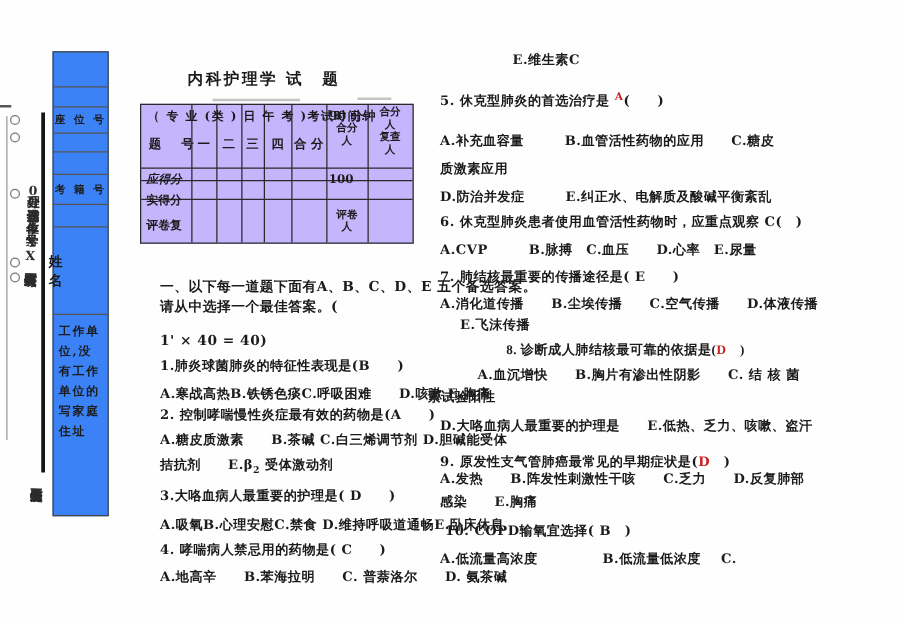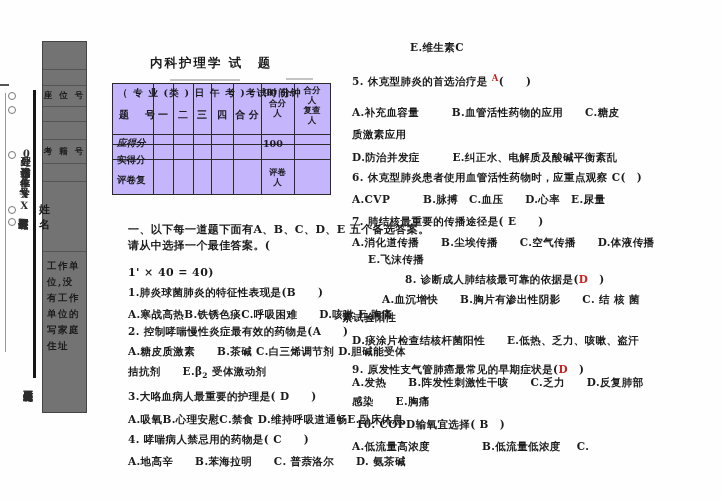--- a/index.html
+++ b/index.html
@@ -7,21 +7,21 @@
         font-family:"DejaVu Serif","Liberation Serif",serif;color:#1b1b1b;}
   .abs{position:absolute;}
   
   .dash{left:0;top:84px;width:9px;height:2px;background:#555;}
   .thinline{left:5px;top:93px;width:1px;height:259px;background:#999;}
   .thickline{left:33px;top:90px;width:3px;height:288px;background:#161616;}
   .hole{width:6px;height:6px;border:1px solid #777;border-radius:50%;background:#fff;}
   .vtext{writing-mode:vertical-rl;text-orientation:upright;font-size:10px;font-weight:600;
          letter-spacing:0;color:#2c2c2c;white-space:nowrap;}
   
-  .sidebar{left:42px;top:41px;width:45px;height:372px;border:1px solid #444;background:#737373;
+  .sidebar{left:42px;top:41px;width:45px;height:372px;border:1px solid #444;background:#3b82f6;
            display:flex;flex-direction:column;box-sizing:border-box;}
   .srow{border-bottom:1px solid #555;box-sizing:border-box;display:flex;align-items:center;
         justify-content:center;font-weight:700;}
   .srow:last-child{border-bottom:none;}
   .lab-small{font-size:8.5px;letter-spacing:2px;}
   .lab-name{font-size:11px;letter-spacing:6px;}
   .workunit{font-size:9.5px;line-height:16px;letter-spacing:1.5px;padding:6px 3px 0 4px;
             font-weight:700;align-items:flex-start;justify-content:flex-start;
             word-break:break-all;text-align:left;}
   
@@ -131,23 +131,23 @@
   <div class="tl" style="left:368px;top:41px;margin-left:42px;">E.维生素C</div>
   <div class="tl" style="left:352px;top:73px;"><span>5. 休克型肺炎的首选治疗是 </span><span class="red sup">A</span><span>(　　)</span></div>
   <div class="tl" style="left:352px;top:106px;">A.补充血容量　　　B.血管活性药物的应用　　C.糖皮</div>
   <div class="tl" style="left:352px;top:128px;">质激素应用</div>
   <div class="tl" style="left:352px;top:151px;">D.防治并发症　　　E.纠正水、电解质及酸碱平衡紊乱</div>
   <div class="tl" style="left:352px;top:171px;">6. 休克型肺炎患者使用血管活性药物时，应重点观察 C(　)</div>
   <div class="tl" style="left:352px;top:193px;">A.CVP　　　B.脉搏　C.血压　　D.心率　E.尿量</div>
   <div class="tl" style="left:352px;top:215px;">7. 肺结核最重要的传播途径是( E　　)</div>
   <div class="tl" style="left:352px;top:236px;">A.消化道传播　　B.尘埃传播　　C.空气传播　　D.体液传播</div>
   <div class="tl" style="left:368px;top:253px;">E.飞沫传播</div>
-  <div class="tl" style="left:405px;top:273px;"><span>8. 诊断成人肺结核最可靠的依据是(</span><span class="red">D</span><span>　)</span></div>
+  <div class="tl" style="left:405px;top:273px;font-family:Liberation Serif, serif;"><span>8. 诊断成人肺结核最可靠的依据是(</span><span class="red">D</span><span>　)</span></div>
   <div class="tl" style="left:382px;top:293px;">A.血沉增快　　B.胸片有渗出性阴影　　C. 结 核 菌</div>
   <div class="tl" style="left:342px;top:311px;">素试验阳性</div>
-  <div class="tl" style="left:352px;top:334px;">D.痰涂片检查结核杆菌阳性　　E.低热、乏力、咳嗽、盗汗</div>
+  <div class="tl" style="left:352px;top:334px;">D.大咯血病人最重要的护理是　　E.低热、乏力、咳嗽、盗汗</div>
   <div class="tl" style="left:352px;top:363px;"><span>9. 原发性支气管肺癌最常见的早期症状是(</span><span class="red">D</span><span>　)</span></div>
   <div class="tl" style="left:352px;top:376px;">A.发热　　B.阵发性刺激性干咳　　C.乏力　　D.反复肺部</div>
   <div class="tl" style="left:352px;top:395px;">感染　　E.胸痛</div>
   <div class="tl" style="left:356px;top:418px;">10. COPD输氧宜选择(  B　)</div>
   <div class="tl" style="left:352px;top:440px;"><span>A.低流量高浓度</span><span style="margin-left:52px;">B.低流量低浓度</span><span style="margin-left:16px;">C.</span></div>
 
 </div>
 
 </body></html>

